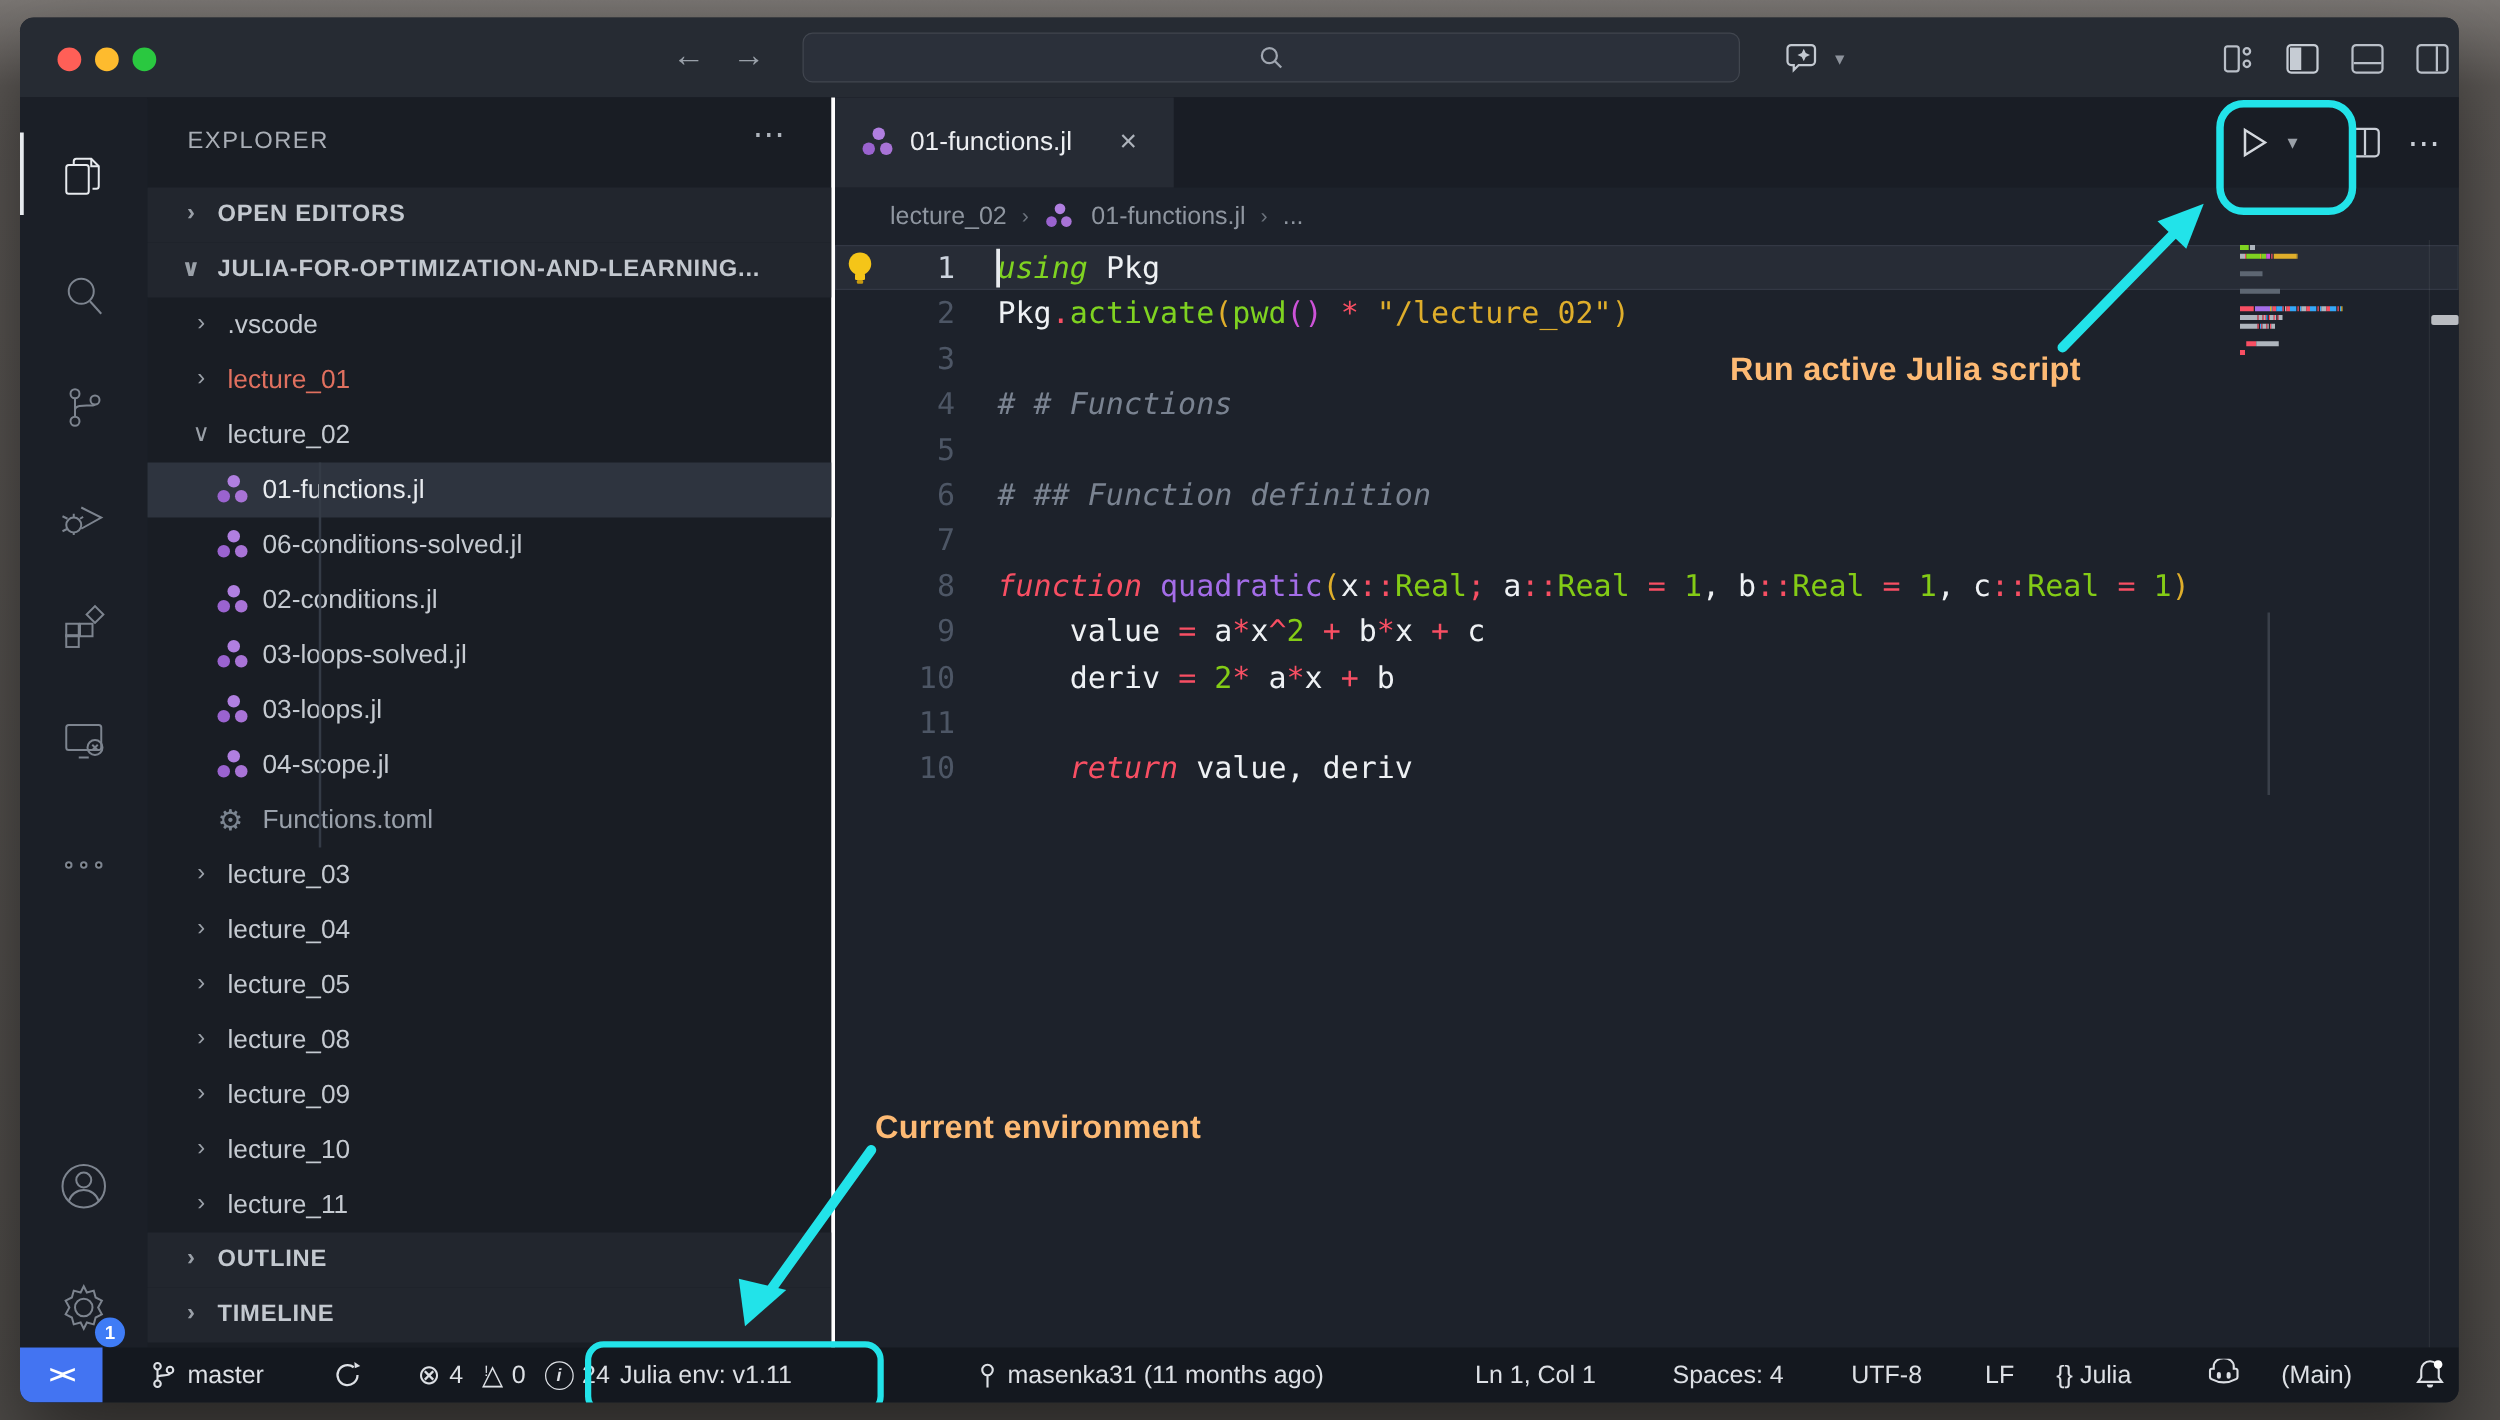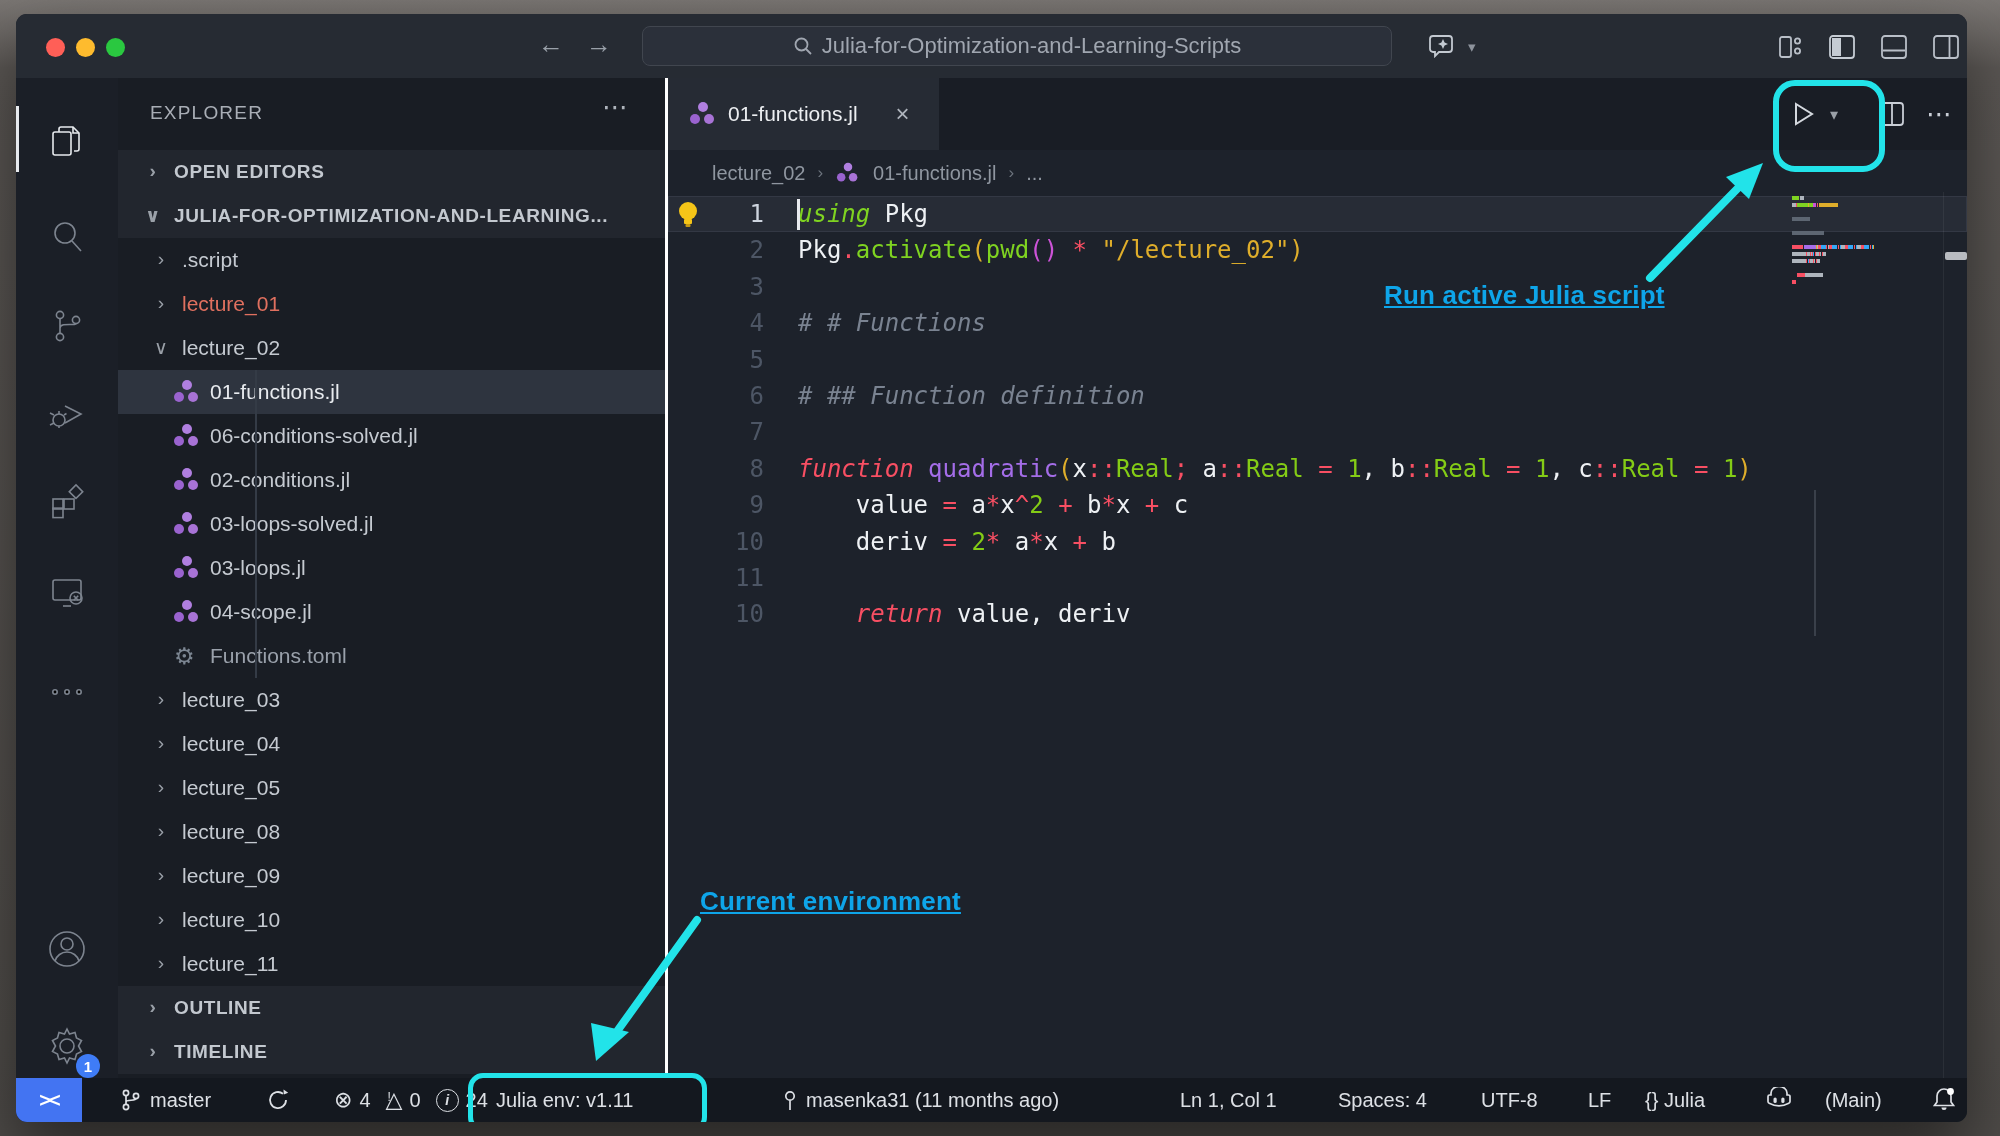--- a/index.html
+++ b/index.html
@@ -80,21 +80,21 @@
   .mrow i{height:4px;display:inline-block;}
   #scroll-lane{position:absolute;right:0;top:114px;width:23px;height:886px;border-left:1px solid rgba(255,255,255,.06);}
   #scroll-thumb{position:absolute;right:0;top:60px;width:22px;height:8px;background:#b9bcc1;border-radius:2px;}
   
   #statusbar{position:absolute;left:0;bottom:0;width:100%;height:44px;background:#14181f;color:#dde0e5;font-size:20px;}
   #statusbar .sitem{position:absolute;top:0;height:44px;display:flex;align-items:center;gap:8px;}
   #remote-box{position:absolute;left:0;top:0;width:66px;height:44px;background:#4374f2;color:#fff;display:flex;align-items:center;justify-content:center;font-size:20px;font-weight:bold;letter-spacing:-2px;}
   .sb-ic{font-size:22px;}
   .circ-i{display:inline-flex;width:21px;height:21px;border:1.8px solid #dde0e5;border-radius:50%;align-items:center;justify-content:center;font-size:14px;font-style:italic;font-weight:bold;}
   
-  .anno-text{position:absolute;color:#0ea5e9;font-weight:bold;font-size:26px;letter-spacing:.2px;text-decoration:underline;}
+  .anno-text{position:absolute;color:#fdba74;font-weight:bold;font-size:26px;letter-spacing:.2px;}
   #run-box{position:absolute;left:1757px;top:66px;width:100px;height:80px;border:6px solid #22e3e9;border-radius:22px;}
   #env-box{position:absolute;left:452px;top:1059px;width:229px;height:49px;border:5.5px solid #22e3e9;border-radius:15px;}
   #anno-svg{position:absolute;left:0;top:0;pointer-events:none;}
 </style>
 </head>
 <body>
 
 <div id="window">
 
   <div id="titlebar">
@@ -103,21 +103,20 @@
     <span class="traffic" style="left:90px;background:#2ac840"></span>
     <span id="nav-arrows">
       <span style="left:522px;">←</span>
       <span style="left:570px;">→</span>
     </span>
     <div id="search-box">
       <svg width="20" height="20" viewBox="0 0 20 20">
           <circle cx="8.5" cy="8.5" r="6" fill="none" stroke="#a0a6b0" stroke-width="1.8"></circle>
           <line x1="13" y1="13" x2="18" y2="18" stroke="#a0a6b0" stroke-width="1.8"></line>
         </svg>
-      <span>Julia-for-Optimization-and-Learning-Scripts</span>
     </div>
     <span class="ticon" style="left:1412px;top:17px;">
       <svg width="30" height="30" viewBox="0 0 30 30">
           <path d="M5 5 h16 a3 3 0 0 1 3 3 v10 a3 3 0 0 1 -3 3 h-10 l-4 4 v-4 h-2 a3 3 0 0 1 -3 -3 v-10 a3 3 0 0 1 3 -3 z" fill="none" stroke="#c3c9d1" stroke-width="1.8"></path>
           <path d="M15 8 l1.6 3.4 3.4 1.6 -3.4 1.6 -1.6 3.4 -1.6 -3.4 -3.4 -1.6 3.4 -1.6 z" fill="#c3c9d1"></path>
         </svg>
     </span>
     <span class="ticon" style="left:1452px;top:24px;font-size:15px;color:#8d939c;">▾</span>
     <span class="ticon" style="left:1762px;">
       <svg width="26" height="26" viewBox="0 0 26 26">
@@ -229,21 +228,21 @@
             <span>OPEN EDITORS</span>
           </div>
           <div class="row section" style="padding-left: 24px;">
             <span class="chev" style="font-weight: bold;">∨</span>
             <span style="width: 10px; flex: 0 0 auto;"></span>
             <span>JULIA-FOR-OPTIMIZATION-AND-LEARNING...</span>
           </div>
           <div class="row" style="padding-left: 32px;">
             <span class="chev">›</span>
             <span style="width: 10px; flex: 0 0 auto;"></span>
-            <span>.script</span>
+            <span>.vscode</span>
           </div>
           <div class="row" style="padding-left: 32px;">
             <span class="chev">›</span>
             <span style="width: 10px; flex: 0 0 auto;"></span>
             <span style="color: rgb(224, 112, 95);">lecture_01</span>
           </div>
           <div class="row" style="padding-left: 32px;">
             <span class="chev">∨</span>
             <span style="width: 10px; flex: 0 0 auto;"></span>
             <span>lecture_02</span>

